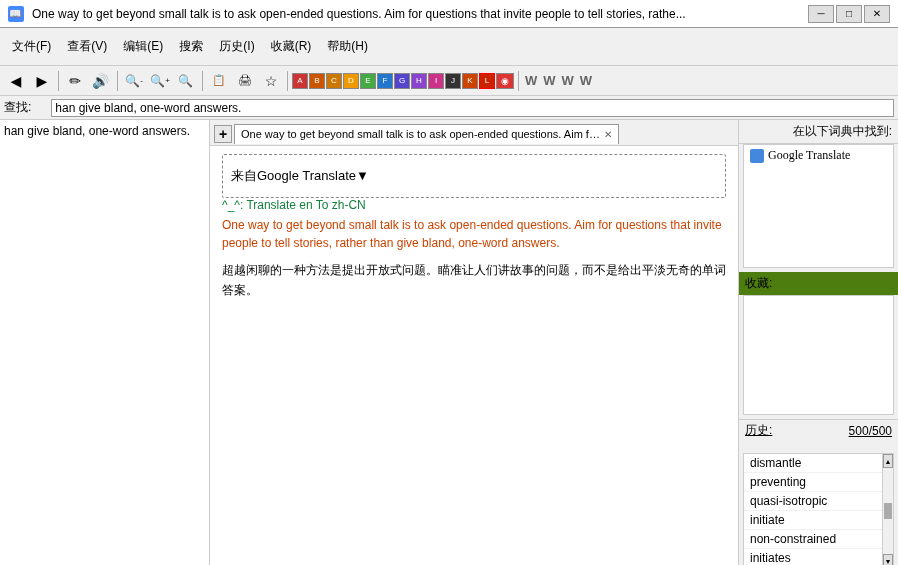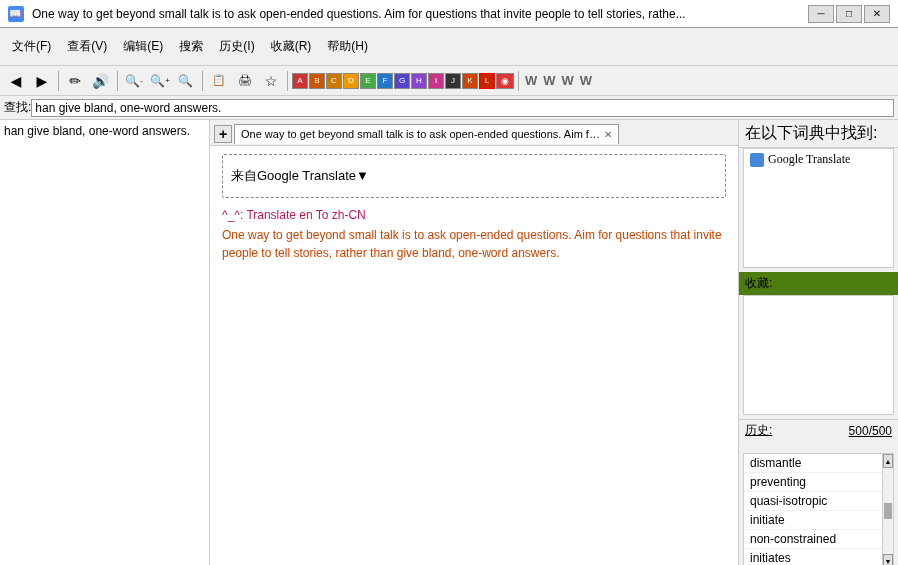--- a/index.html
+++ b/index.html
@@ -101,21 +101,21 @@
     }
 
     
     .search-bar {
       background: #f0f0f0;
       border-bottom: 1px solid #ccc;
       display: flex;
       align-items: center;
       padding: 2px 4px;
       height: 24px;
-      gap: 0;
+      gap: 20px;
     }
     .search-label { font-size: 12px; }
     .search-input {
       flex: 1;
       height: 18px;
       border: 1px solid #999;
       padding: 1px 3px;
       font-size: 12px;
       background: white;
     }
@@ -197,31 +197,30 @@
     .translation-content {
       flex: 1;
       background: white;
       overflow-y: auto;
       padding: 8px 12px;
     }
     .source-header {
       border: 1px dashed #888;
       border-radius: 2px;
       padding: 12px 8px;
-      margin-bottom: 10px;
       display: flex;
       align-items: center;
       gap: 4px;
       font-size: 13px;
     }
     .source-header-text { font-size: 13px; }
 
     .engine-line {
       font-size: 12px;
-      color: #be185d;
+      color: #15803d;
       margin-bottom: 4px;
     }
     .original-text {
       color: #cc4400;
       font-size: 12px;
       line-height: 1.5;
       margin-bottom: 8px;
     }
     .translated-text {
       font-size: 12px;
@@ -231,24 +230,25 @@
 
     
     .right-panel {
       width: 160px;
       border-left: 1px solid #ccc;
       background: #f0f0f0;
       display: flex;
       flex-direction: column;
     }
     .right-section-title {
-      font-size: 16px;
+      font-size: 12px;
       padding: 3px 6px;
       background: #f0f0f0;
       border-bottom: 1px solid #ccc;
+      text-align: right;
     }
     .right-top {
       height: 140px;
       background: white;
       border: 1px solid #ccc;
       margin: 0 4px 4px;
       overflow-y: auto;
     }
     .right-top-item {
       display: flex;
@@ -392,20 +392,21 @@
         <span class="tab-close">✕</span>
       </div>
     </div>
 
     <div class="translation-content">
       <div class="source-header">
         <span class="source-header-text">来自Google Translate▼</span>
       </div>
       <div class="engine-line">^_^: Translate en To zh-CN</div>
       <div class="original-text">One way to get beyond small talk is to ask open-ended questions. Aim for questions that invite people to tell stories, rather than give bland, one-word answers.</div>
+      <div class="translated-text">超越闲聊的一种方法是提出开放式问题。瞄准让人们讲故事的问题，而不是给出平淡无奇的单词答案。</div>
     </div>
   </div>
 
   <div class="right-panel">
     <div class="right-section-title">在以下词典中找到:</div>
     <div class="right-top">
       <div class="right-top-item">
         <div class="right-top-item-icon"></div>
         <span>Google Translate</span>
       </div>

